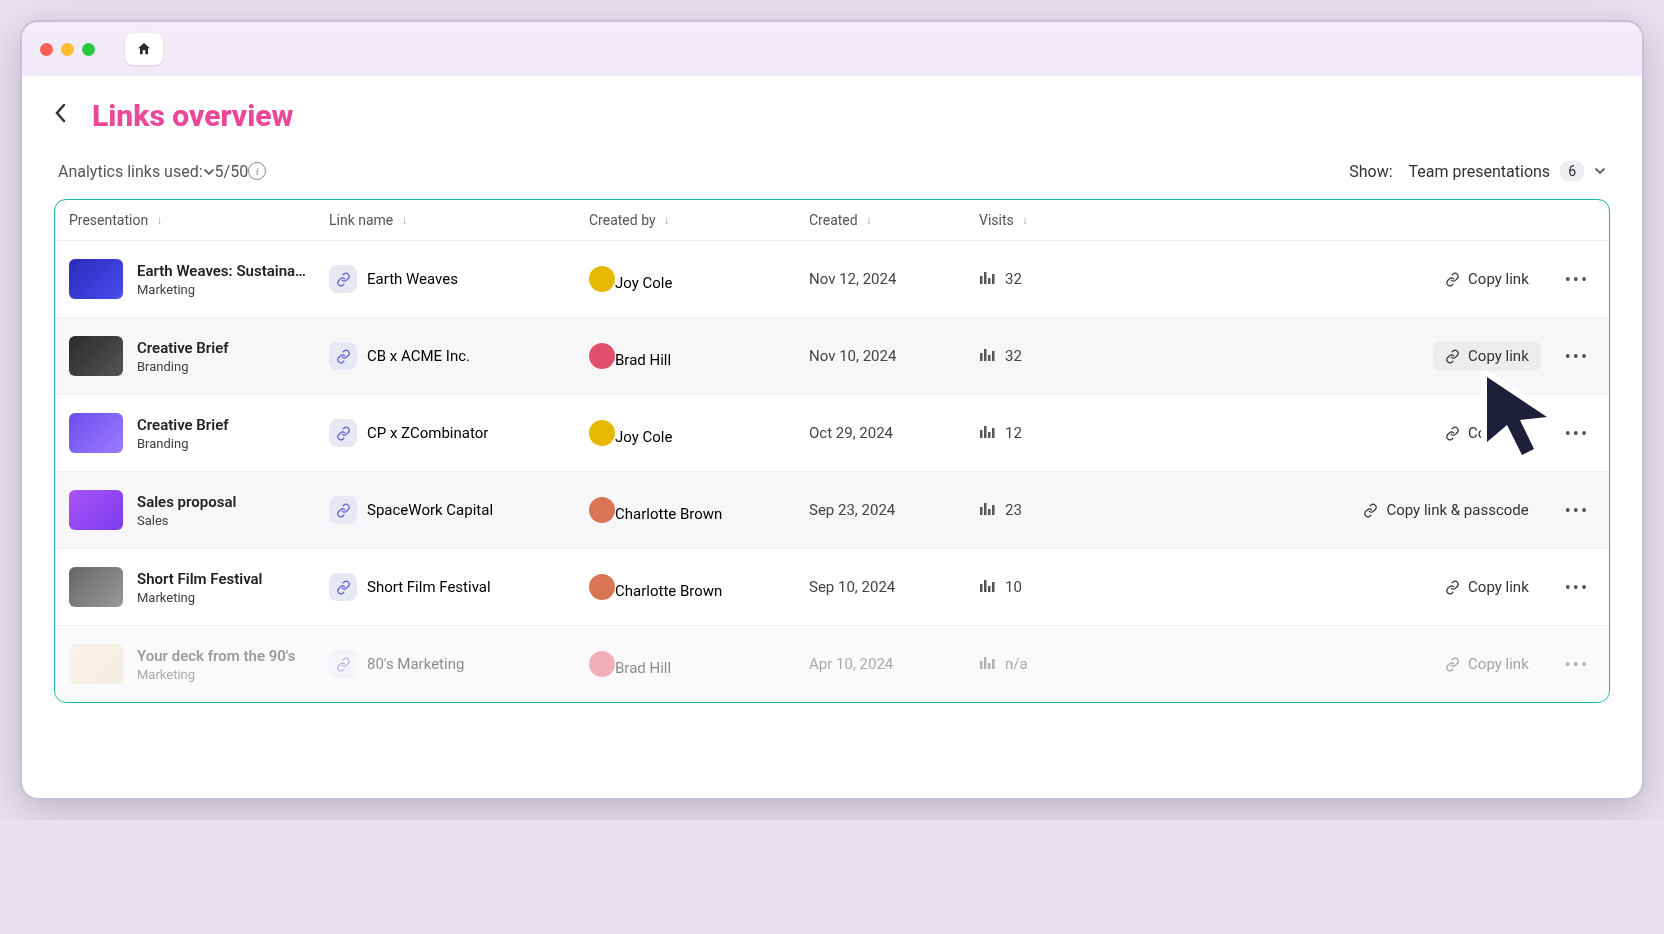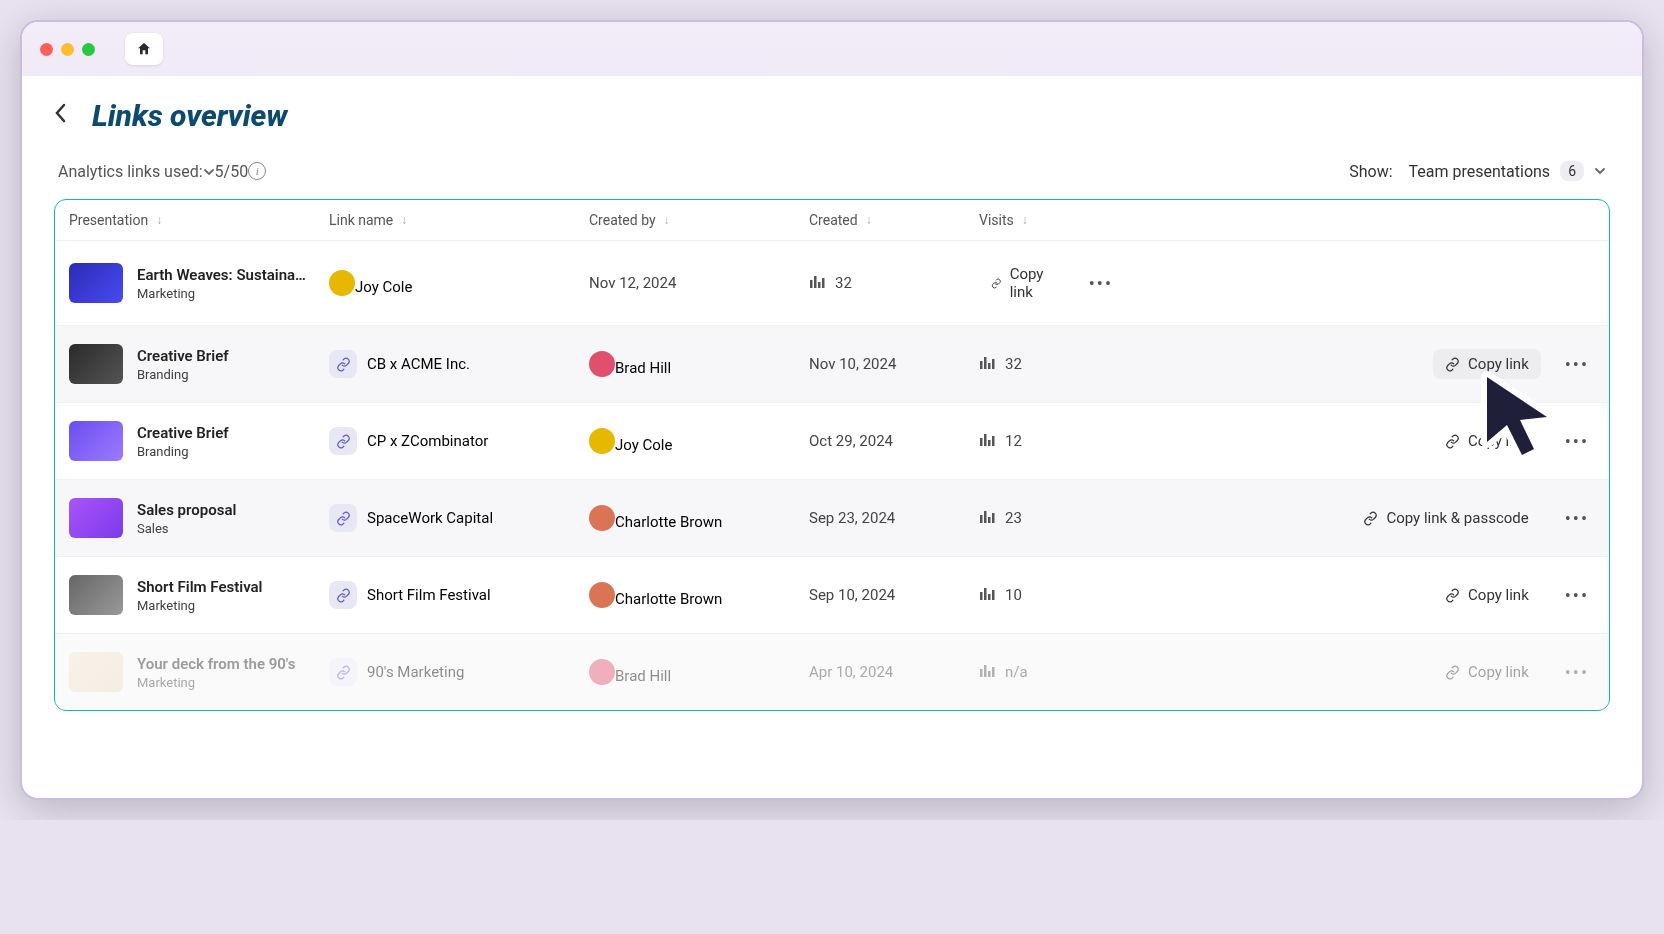--- a/index.html
+++ b/index.html
@@ -65,22 +65,21 @@
 }
 .back-chevron {
   color: #333;
   font-size: 22px;
   cursor: pointer;
   width: 20px;
 }
 .page-title {
   font-size: 30px;
   font-weight: 800;
-  color: #0c4a6e;
-  font-style: italic;
+  color: #ec4899;
 }
 .filter-row {
   display: flex;
   align-items: center;
   justify-content: space-between;
   margin-bottom: 18px;
   padding: 0 4px;
 }
 .filter-left {
   display: flex;
@@ -340,20 +339,28 @@
       </div>
       <div id="rows-container">
           <div class="row">
     <div class="cell-presentation">
       <div class="thumb" style="background:linear-gradient(135deg,#2b2bb8,#4a4af0)"></div>
       <div class="pres-info">
         <div class="pres-title">Earth Weaves: Sustainabl...</div>
         <div class="pres-sub">Marketing</div>
       </div>
     </div>
+    <div class="cell-link">
+      <span class="link-icon">
+                <svg class="link-svg" viewBox="0 0 24 24">
+                  <path d="M10 13a5 5 0 0 0 7 0l3-3a5 5 0 0 0-7-7l-1.5 1.5M14 11a5 5 0 0 0-7 0l-3 3a5 5 0 0 0 7 7l1.5-1.5" stroke="currentColor" stroke-width="2" fill="none" stroke-linecap="round"></path>
+                </svg>
+              </span>
+      <span>Earth Weaves</span>
+    </div>
     <div class="cell-user">
       <span class="avatar" style="background:#e6b800"></span>
       <span>Joy Cole</span>
     </div>
     <div class="cell-created">Nov 12, 2024</div>
     <div class="cell-visits">
       <span class="bar-icon"><svg width="16" height="14" viewBox="0 0 16 14">
                   <rect x="1" y="6" width="2.5" height="8" fill="currentColor"></rect>
                   <rect x="5" y="2" width="2.5" height="12" fill="currentColor"></rect>
                   <rect x="9" y="8" width="2.5" height="6" fill="currentColor"></rect>
@@ -538,21 +545,21 @@
         <div class="pres-title">Your deck from the 90's</div>
         <div class="pres-sub">Marketing</div>
       </div>
     </div>
     <div class="cell-link">
       <span class="link-icon">
                 <svg class="link-svg" viewBox="0 0 24 24">
                   <path d="M10 13a5 5 0 0 0 7 0l3-3a5 5 0 0 0-7-7l-1.5 1.5M14 11a5 5 0 0 0-7 0l-3 3a5 5 0 0 0 7 7l1.5-1.5" stroke="currentColor" stroke-width="2" fill="none" stroke-linecap="round"></path>
                 </svg>
               </span>
-      <span>90's Marketing</span>
+      <span>80's Marketing</span>
     </div>
     <div class="cell-user">
       <span class="avatar" style="background:#e04f6b"></span>
       <span>Brad Hill</span>
     </div>
     <div class="cell-created">Apr 10, 2024</div>
     <div class="cell-visits">
       <span class="bar-icon"><svg width="16" height="14" viewBox="0 0 16 14">
                   <rect x="1" y="6" width="2.5" height="8" fill="currentColor"></rect>
                   <rect x="5" y="2" width="2.5" height="12" fill="currentColor"></rect>

